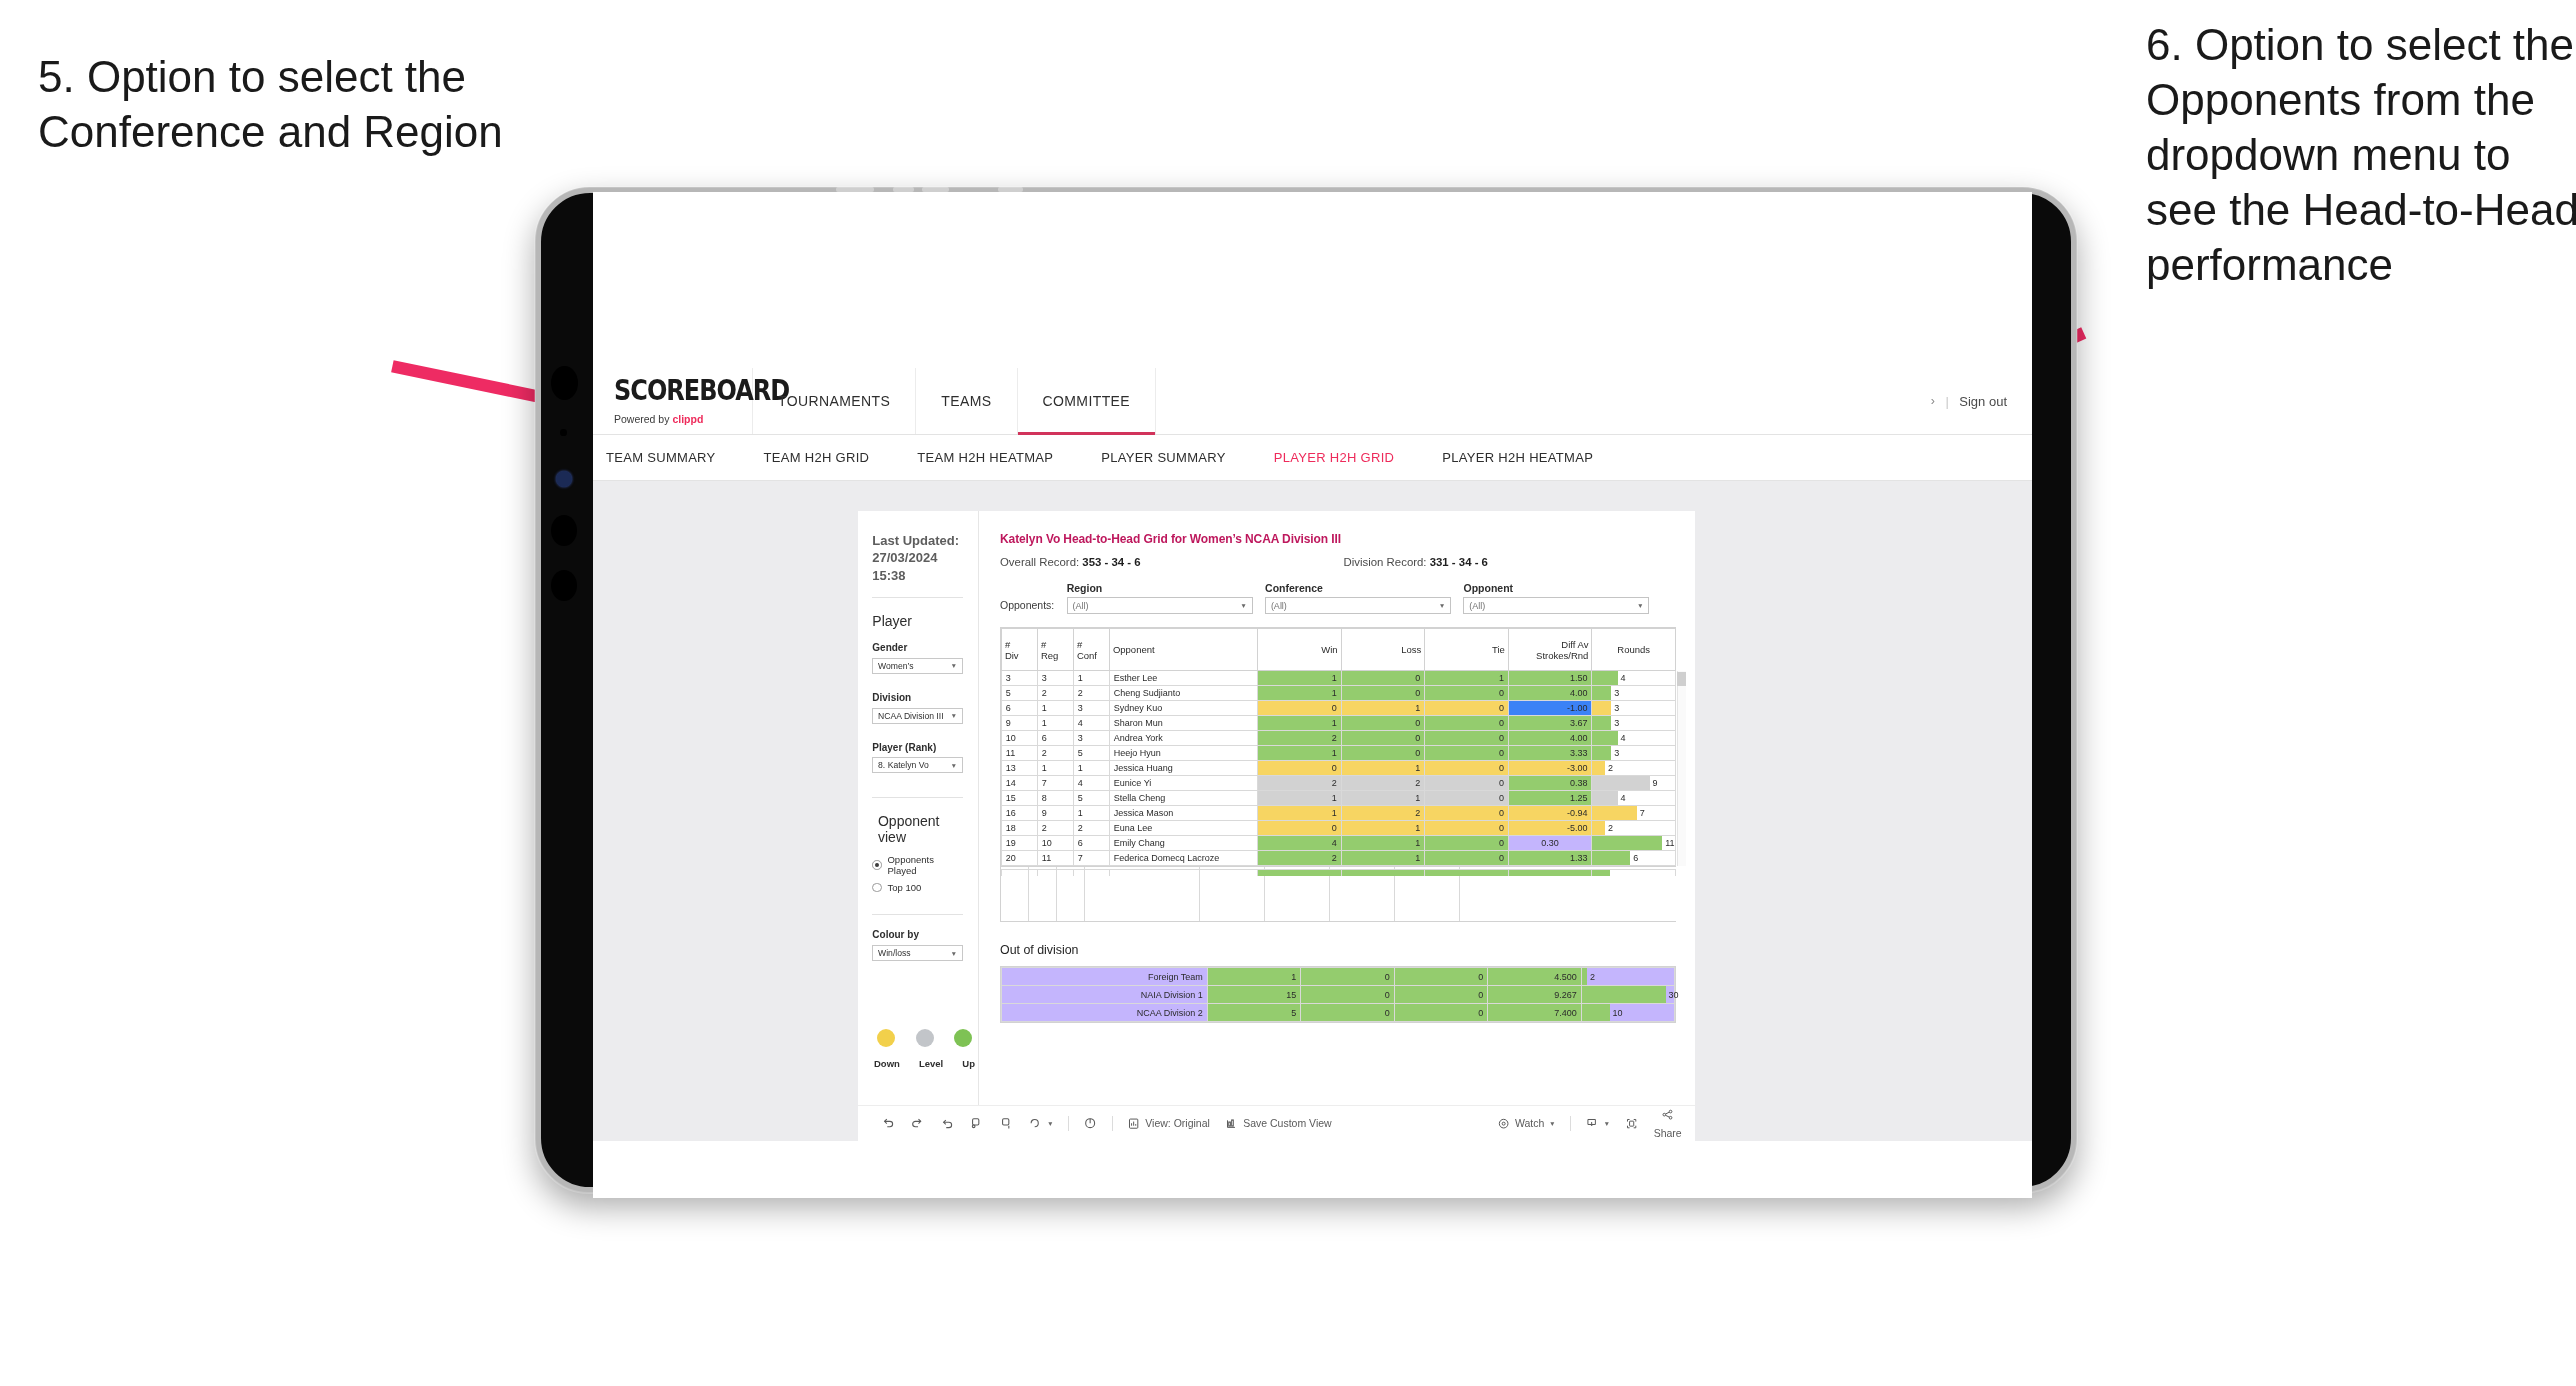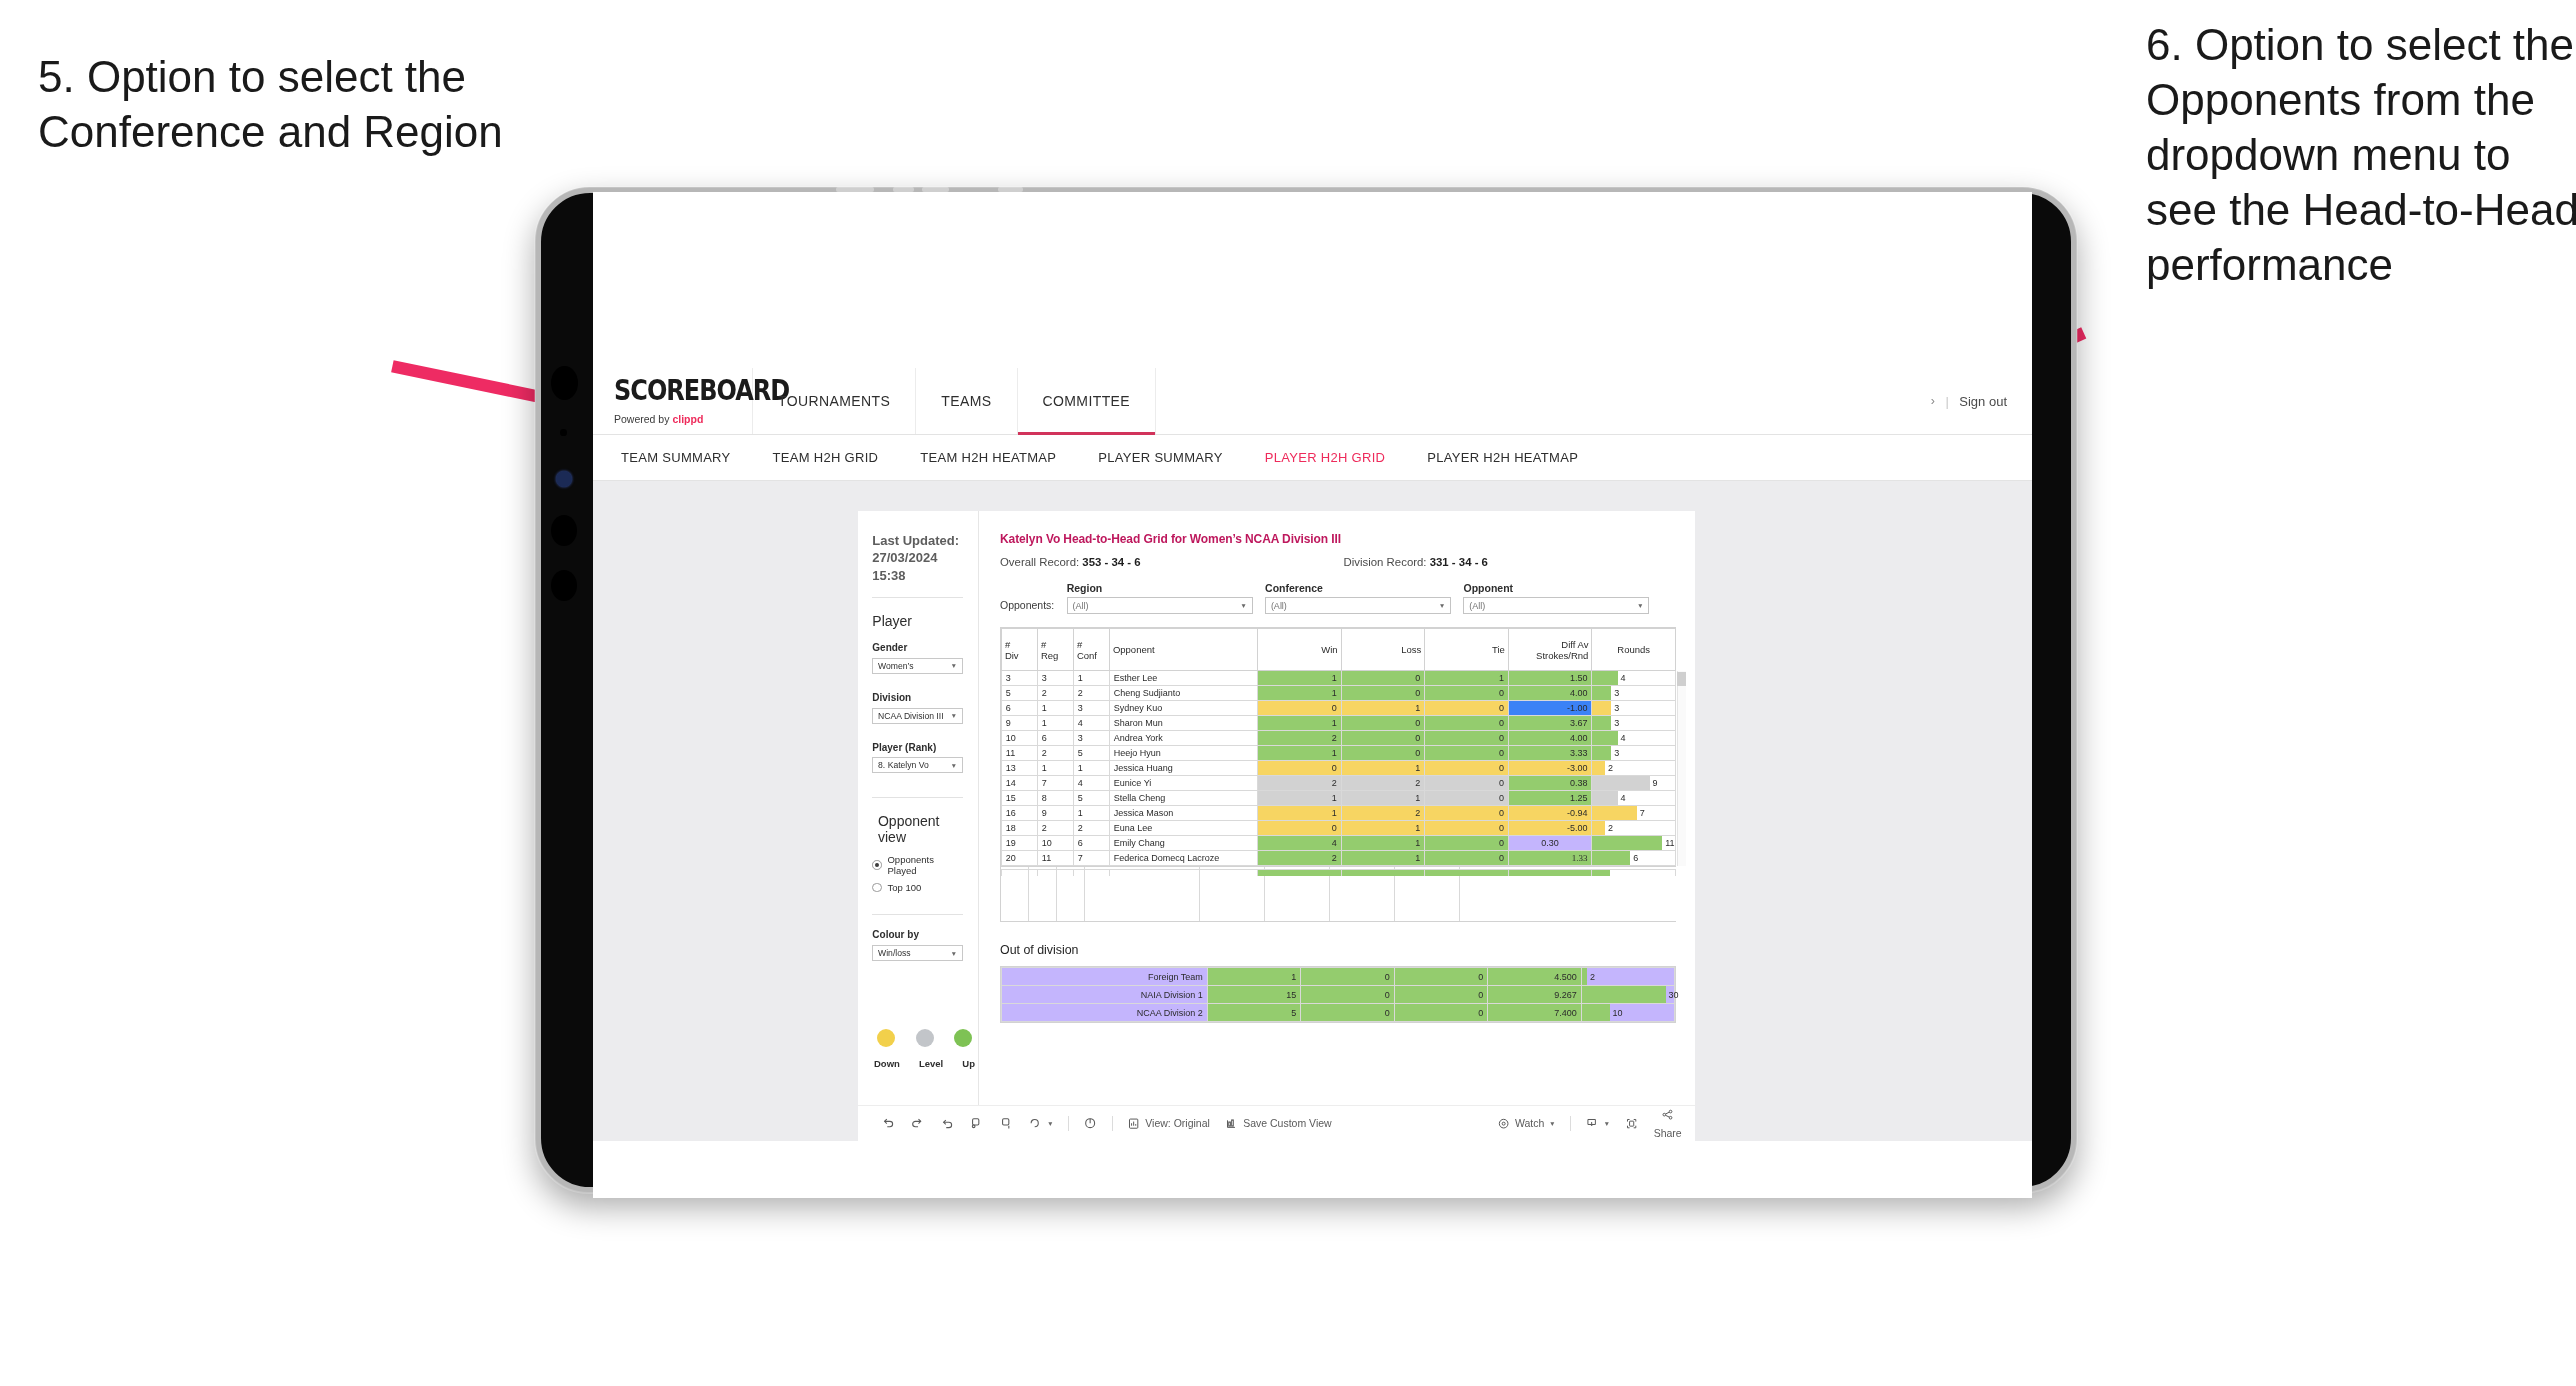--- a/index.html
+++ b/index.html
@@ -61,21 +61,21 @@
              position:relative; cursor:pointer; }
   .nav-tab.active:after { content:""; position:absolute; left:0; right:0; bottom:-1px;
                           height:2.9px; background:#d1335b; }
   #nav-right { margin-left:auto; display:flex; align-items:center; padding-right:25px;
                gap:10.5px; font-size:13px; color:#4a4a4a; }
   #nav-chev { color:#8a8a8a; font-size:12.4px; }
   #nav-sep { color:#c9c9c9; }
 
   
   #subnav { height:46px; background:#fff; border-bottom:1px solid #e3e3e3;
-            display:flex; align-items:center; padding-left:28px; gap:0; }
+            display:flex; align-items:center; padding-left:13px; gap:6px; }
   .sub-tab { font-size:13px; color:#2e2e2e; letter-spacing:0.3px; padding:0 21px;
              cursor:pointer; }
   .sub-tab:first-child { padding-left:0; }
   .sub-tab.active { color:#ee2b5b; }
 
   
   #viz-area { position:relative; height:660px; background:#ececee; padding:29.5px 0 0 0; }
   #viz-card { position:absolute; left:265px; top:29.5px; width:837px; height:601px;
               background:#ffffff; display:flex; }
 
@@ -522,21 +522,21 @@
                       </td>
                     </tr>
                     <tr>
                       <td class="c-div">20</td>
                       <td class="c-reg">11</td>
                       <td class="c-conf">7</td>
                       <td class="c-opp">Federica Domecq Lacroze</td>
                       <td class="c-num" style="background: rgb(148, 204, 110);">2</td>
                       <td class="c-num" style="background: rgb(148, 204, 110);">1</td>
                       <td class="c-num" style="background: rgb(148, 204, 110);">0</td>
-                      <td class="c-num" style="background: rgb(148, 204, 110); font-family: Liberation Serif, serif;">1.33</td>
+                      <td class="c-num" style="background: rgb(148, 204, 110);">1.33</td>
                       <td class="c-rnd">
                         <span class="bar" style="width:46.15384615384615%;background:#94cc6e"></span>
                         <span class="barv" style="left:46.15384615384615%">6</span>
                       </td>
                     </tr>
                   </tbody>
               </table>
               <div id="partial-row" style="top: 241px;">
                   <table style="width:100%">
                     <tbody>

